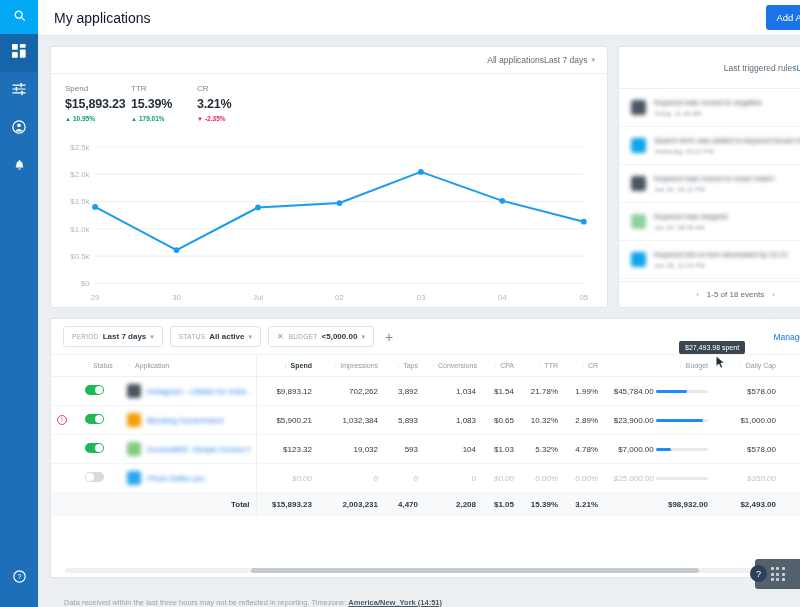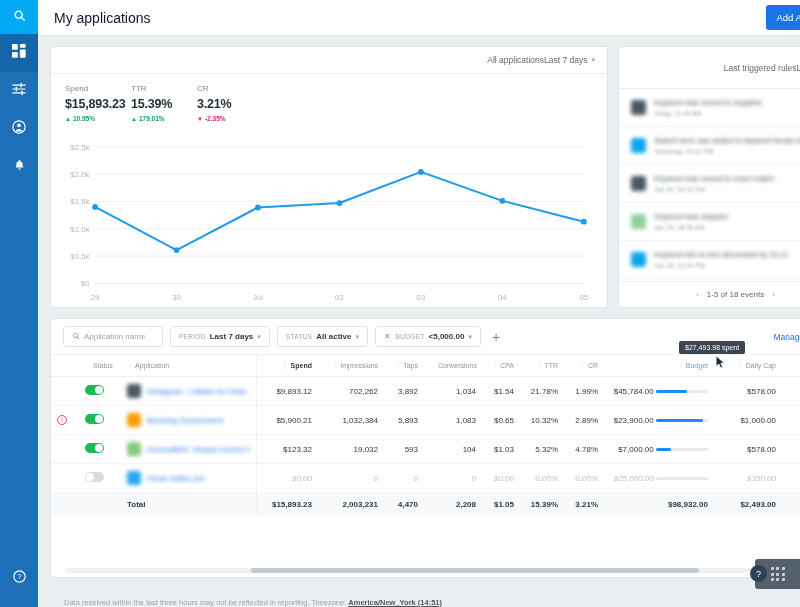--- a/index.html
+++ b/index.html
@@ -388,29 +388,20 @@
         <div class="rules-pager">
           <span class="pg-arrow">‹</span>
           <span>1-5 of 18 events</span>
           <span class="pg-arrow">›</span>
         </div>
       </div>
     </div>
 
     <div class="card card-table">
       <div class="filters">
-        <div class="f-input">
-          <span>
-            <svg width="8" height="8" viewBox="0 0 24 24" fill="none" stroke="#9aa5ad" stroke-width="3">
-                <circle cx="10.5" cy="10.5" r="6.5"></circle>
-                <line x1="15.5" y1="15.5" x2="21" y2="21" stroke-linecap="round"></line>
-              </svg>
-          </span>
-          <span>Application name</span>
-        </div>
 
         <div class="f-chip">
           <span class="chip-key">PERIOD</span>
           <span class="chip-val">Last 7 days</span>
           <span class="caret">▾</span>
         </div>
 
         <div class="f-chip">
           <span class="chip-key">STATUS</span>
           <span class="chip-val">All active</span>
@@ -539,21 +530,21 @@
               <td class="">$0.00</td>
               <td class="">0.00%</td>
               <td class="">0.00%</td>
               <td><span>$25,000.00</span> <span class="bar-track"><span class="bar-fill" style="width:0%"></span></span></td>
               <td>$350.00</td>
               <td>$0.00</td>
             </tr>
             <tr class="total">
               <td></td>
               <td></td>
-              <td class="lbl" style="text-align:left">Total</td>
+              <td class="lbl" style="text-align:right">Total</td>
               <td class="col-div">$15,893.23</td>
               <td>2,003,231</td>
               <td>4,470</td>
               <td>2,208</td>
               <td>$1.05</td>
               <td>15.39%</td>
               <td>3.21%</td>
               <td>$98,932.00</td>
               <td>$2,493.00</td>
               <td>$25,093.6</td>

